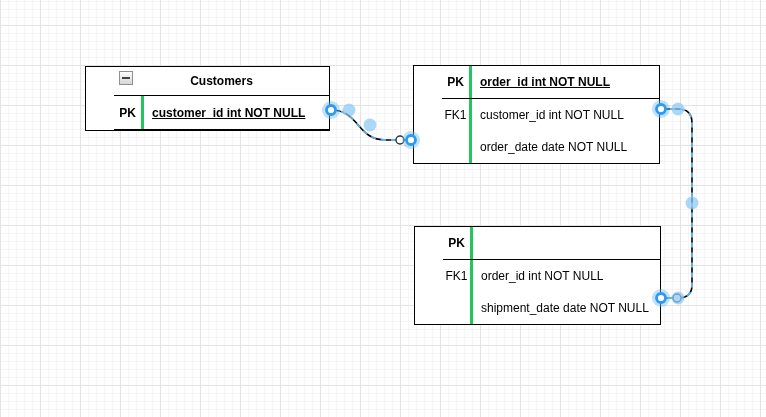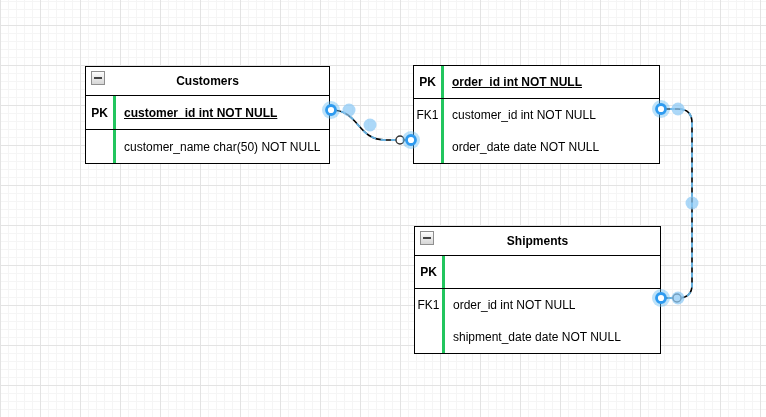--- a/index.html
+++ b/index.html
@@ -13,21 +13,21 @@
     background-image:
       linear-gradient(#e3e3e3 1px, transparent 1px),
       linear-gradient(90deg,#e3e3e3 1px, transparent 1px),
       linear-gradient(#f5f5f5 1px, transparent 1px),
       linear-gradient(90deg,#f5f5f5 1px, transparent 1px);
     background-size:40px 40px,40px 40px,8px 8px,8px 8px;
     background-position:0 25px,0 0,0 1px,0 0;
   }
   .entity{
     position:absolute;background:#ffffff;border:1px solid #000;
-    font-size:12px;color:#000;box-sizing:border-box;
+    font-size:12px;color:#000;box-sizing:border-box;padding-left:28px;
   }
   .entity-header{
     position:relative;display:flex;align-items:center;justify-content:center;
     border-bottom:1px solid #000;font-weight:bold;font-size:12px;
   }
   .collapse-btn{
     position:absolute;left:5px;top:4px;width:14px;height:14px;
     border:1px solid #8f8f8f;background:linear-gradient(#fdfdfd,#d6d6d6);
     display:flex;align-items:center;justify-content:center;padding:0;cursor:pointer;
     box-sizing:border-box;
@@ -55,46 +55,36 @@
       <div class="entity-header" style="height: 28px;">
         <button class="collapse-btn">
           <span class="minus-glyph"></span>
         </button>
         <span>Customers</span>
       </div>
       <div class="row pk" style="height: 33px;">
         <span class="key-cell">PK</span>
         <span class="field-cell">customer_id int NOT NULL</span>
       </div>
-      <div class="row" style="height: 33px;">
-        <span class="key-cell"></span>
-        <span class="field-cell">customer_name char(50) NOT NULL</span>
-      </div>
     </div>
     <div class="entity" style="left: 413px; top: 65px; width: 247px; border-color: rgb(0, 0, 0);">
       <div class="row pk" style="height: 32px;">
         <span class="key-cell">PK</span>
         <span class="field-cell">order_id int NOT NULL</span>
       </div>
       <div class="row" style="height: 32px;">
         <span class="key-cell">FK1</span>
         <span class="field-cell">customer_id int NOT NULL</span>
       </div>
       <div class="row" style="height: 32px;">
         <span class="key-cell"></span>
         <span class="field-cell">order_date date NOT NULL</span>
       </div>
     </div>
     <div class="entity" style="left: 414px; top: 226px; width: 247px; border-color: rgb(0, 0, 0);">
-      <div class="entity-header" style="height: 28px;">
-        <button class="collapse-btn">
-          <span class="minus-glyph"></span>
-        </button>
-        <span>Shipments</span>
-      </div>
       <div class="row pk" style="height: 32px;">
         <span class="key-cell">PK</span>
       </div>
       <div class="row" style="height: 32px;">
         <span class="key-cell">FK1</span>
         <span class="field-cell">order_id int NOT NULL</span>
       </div>
       <div class="row" style="height: 32px;">
         <span class="key-cell"></span>
         <span class="field-cell">shipment_date date NOT NULL</span>

